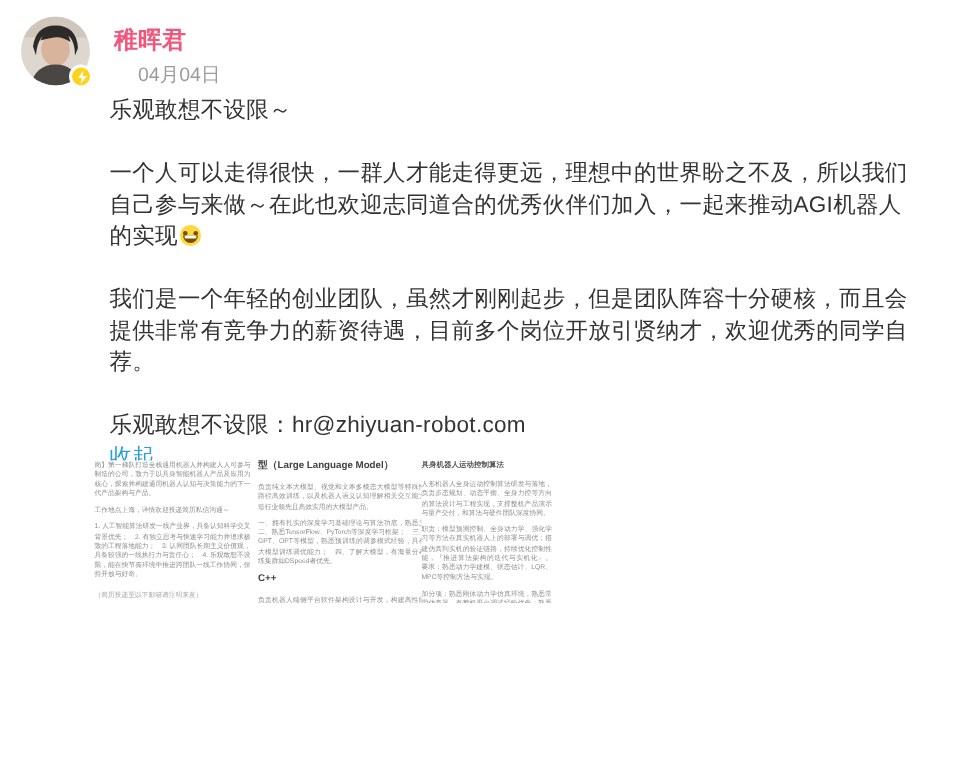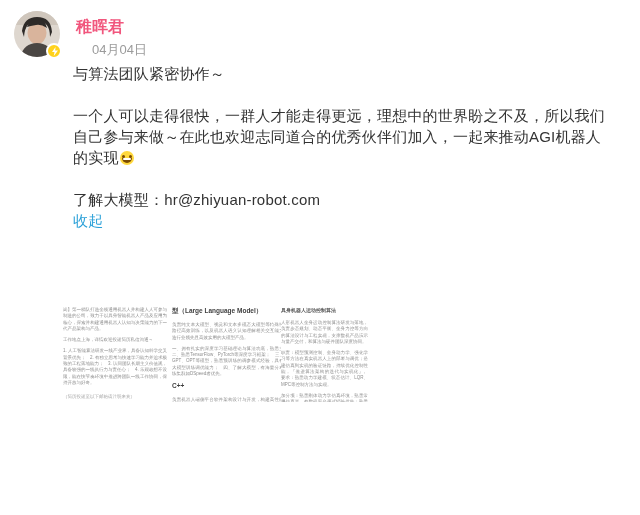--- a/index.html
+++ b/index.html
@@ -59,25 +59,26 @@
       <path d="M6 46 Q10 32 23 32 Q36 32 40 46 Z" fill="#4a4643"></path>
     </svg>
     <div class="vip-badge">
       <div class="vip-bolt"></div>
     </div>
   </div>
   <div class="username">稚晖君</div>
   <div class="date">04月04日</div>
 
   <div class="content">
-    <p>与算法团队紧密协作～</p>
+    <p>乐观敢想不设限～</p>
     <p><span>一个人可以走得很快，一群人才能走得更远，理想中的世界盼之不及，所以我们自己参与来做～在此也欢迎志同道合的优秀伙伴们加入，一起来推动AGI机器人的实现</span><span class="emoji"><i></i><i></i><b>
             <span></span>
           </b></span></p>
-    <p class="tight">了解大模型：hr@zhiyuan-robot.com</p>
+    <p>我们是一个年轻的创业团队，虽然才刚刚起步，但是团队阵容十分硬核，而且会提供非常有竞争力的薪资待遇，目前多个岗位开放引贤纳才，欢迎优秀的同学自荐。</p>
+    <p class="tight">乐观敢想不设限：hr@zhiyuan-robot.com</p>
     <p class="tight"><span class="collapse">收起</span></p>
   </div>
 
   <div class="att c1">
       <div class="blk p">岗】第一梯队打造全栈通用机器人并构建人人可参与制造的公司，致力于以具身智能机器人产品及应用为核心，探索并构建通用机器人认知与决策能力的下一代产品架构与产品。</div>
       <div class="blk p">工作地点上海，详情欢迎投递简历私信沟通～</div>
       <div class="blk p">1. 人工智能算法研发一线产业界，具备认知科学交叉背景优先；　2. 有独立思考与快速学习能力并追求极致的工程落地能力；　3. 认同团队长期主义价值观，具备较强的一线执行力与责任心；　4. 乐观敢想不设限，能在快节奏环境中推进跨团队一线工作协同，保持开放与好奇。</div>
       <div class="blk note">（简历投递至以下邮箱请注明来意）</div>
       <div class="blk link">hr@zhiyuan-robot.com</div>
       <div class="blk micro">）</div>

